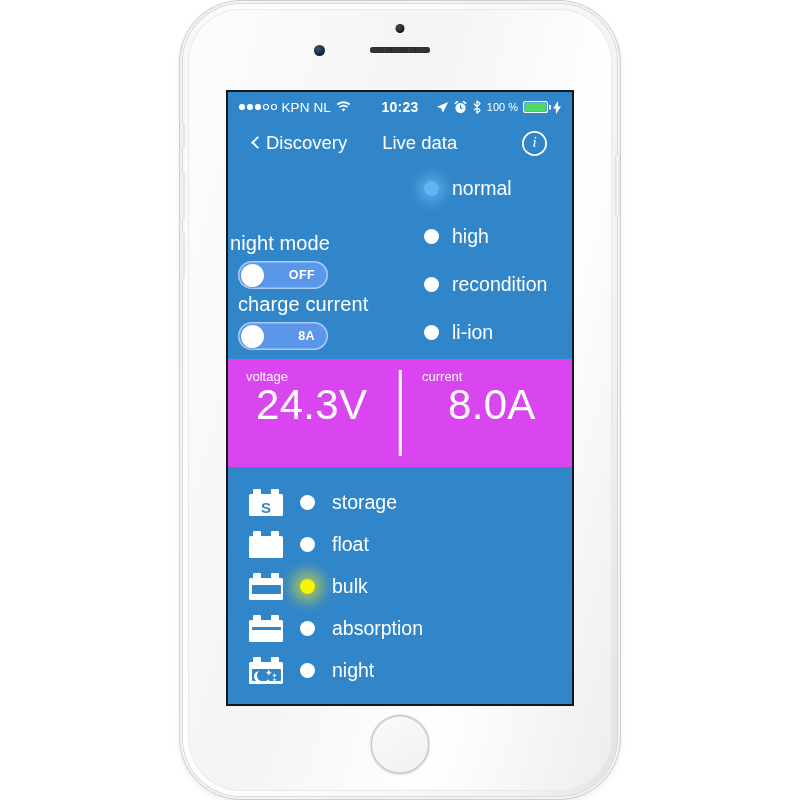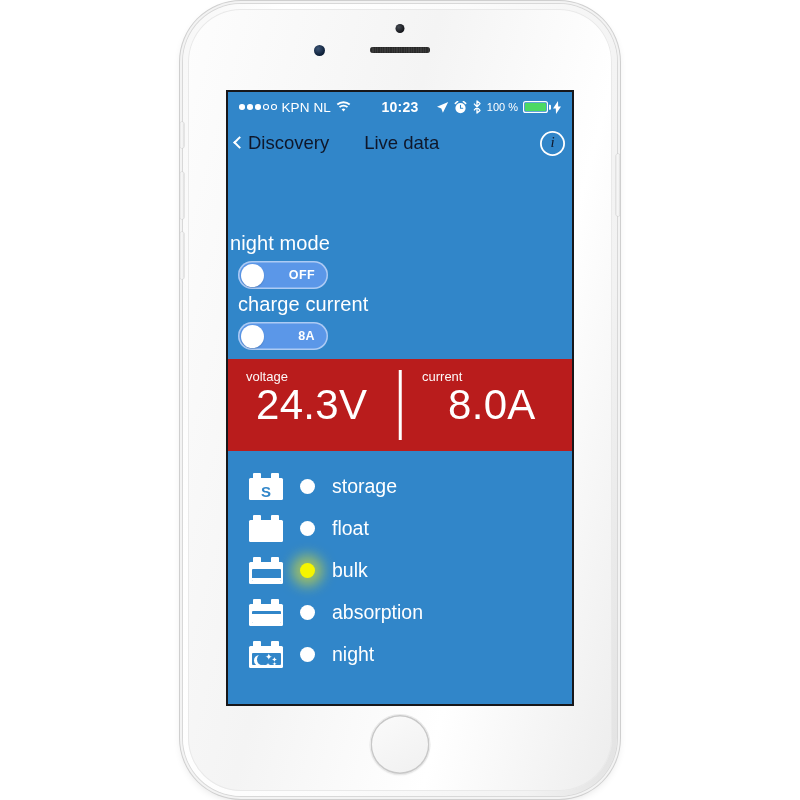--- a/index.html
+++ b/index.html
@@ -104,21 +104,21 @@
   }
   .batt-fill { width: 100%; height: 100%; background: #4cd964; border-radius: 1px; }
   .batt-cap {
     position: absolute; right: -3px; top: 50%; transform: translateY(-50%);
     width: 2px; height: 4.5px; background: #fff; border-radius: 0 1px 1px 0;
   }
 
   
   .navbar {
     height: 42px; display: flex; align-items: center;
-    padding: 0 7px; color: #0f172a; position: relative;
+    padding: 0 25px; color: #ffffff; position: relative;
   }
   .back { display: flex; align-items: center; gap: 4px; cursor: pointer; }
   .chev {
     width: 9px; height: 9px; border-left: 2.6px solid #fff; border-bottom: 2.6px solid #fff;
     transform: rotate(45deg); margin-bottom: 1px;
   }
   .back-label { font-size: 18.5px; }
   .nav-title { font-size: 18.5px; margin-left: 35px; }
   .info-icon {
     margin-left: auto; width: 25px; height: 25px; border-radius: 50%;
@@ -169,21 +169,21 @@
     width: 15px; height: 15px; border-radius: 50%; background: #fff; flex: 0 0 auto;
   }
   .dot.active-blue {
     background: #62b4f0;
     box-shadow: 0 0 11px 7px rgba(110,185,245,0.55);
   }
   .mode-text { font-size: 19.5px; color: #fff; white-space: nowrap; }
 
   
   .readout {
-    height: 92px; background: #b91c1c; color: #fff;
+    height: 108px; background: #d946ef; color: #fff;
     display: flex; position: relative;
   }
   .ro-cell { flex: 1; position: relative; }
   .ro-cap {
     position: absolute; top: 10px; font-size: 13px; color: #fff; opacity: 0.97;
   }
   .ro-val {
     position: absolute; top: 22px; font-size: 42px; font-weight: 300;
     letter-spacing: 0.3px; line-height: 1.15; color: #fff;
   }
@@ -329,20 +329,38 @@
           <div class="tg-knob"></div>
           <div class="tg-text">OFF</div>
         </div>
 
         <div class="ctl-label lbl-charge">charge current</div>
         <div class="toggle tg-charge">
           <div class="tg-knob"></div>
           <div class="tg-text">8A</div>
         </div>
 
+        <div class="modes">
+          <div class="mode-row">
+            <span class="dot active-blue"></span>
+            <span class="mode-text">normal</span>
+          </div>
+          <div class="mode-row">
+            <span class="dot"></span>
+            <span class="mode-text">high</span>
+          </div>
+          <div class="mode-row">
+            <span class="dot"></span>
+            <span class="mode-text">recondition</span>
+          </div>
+          <div class="mode-row">
+            <span class="dot"></span>
+            <span class="mode-text">li-ion</span>
+          </div>
+        </div>
       </div>
 
       <div class="readout">
         <div class="ro-cell cell-v">
           <div class="ro-cap">voltage</div>
           <div class="ro-val">24.3V</div>
         </div>
         <div class="ro-div"></div>
         <div class="ro-cell cell-a">
           <div class="ro-cap">current</div>

